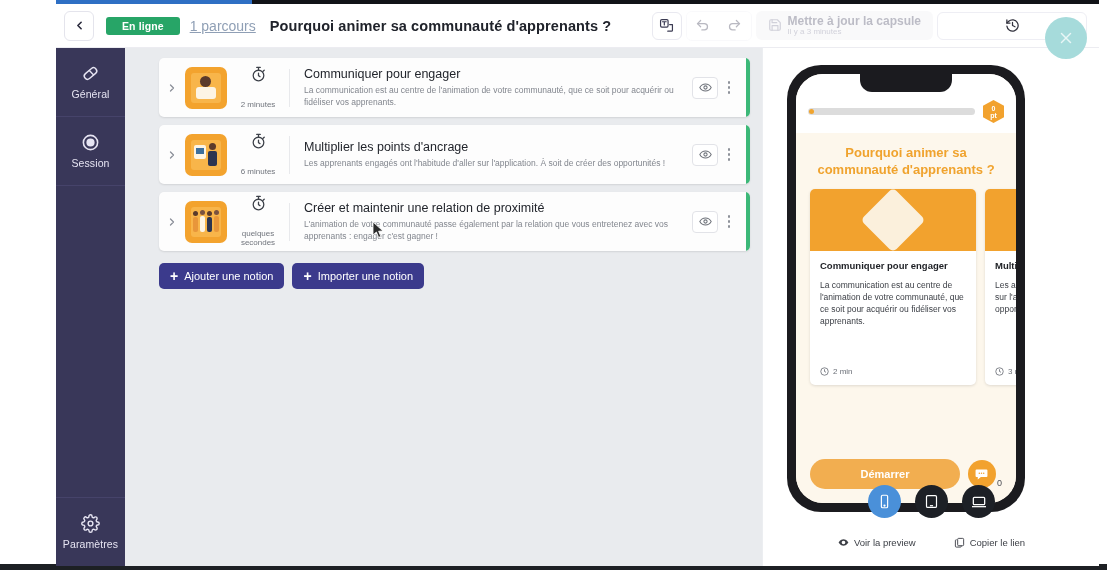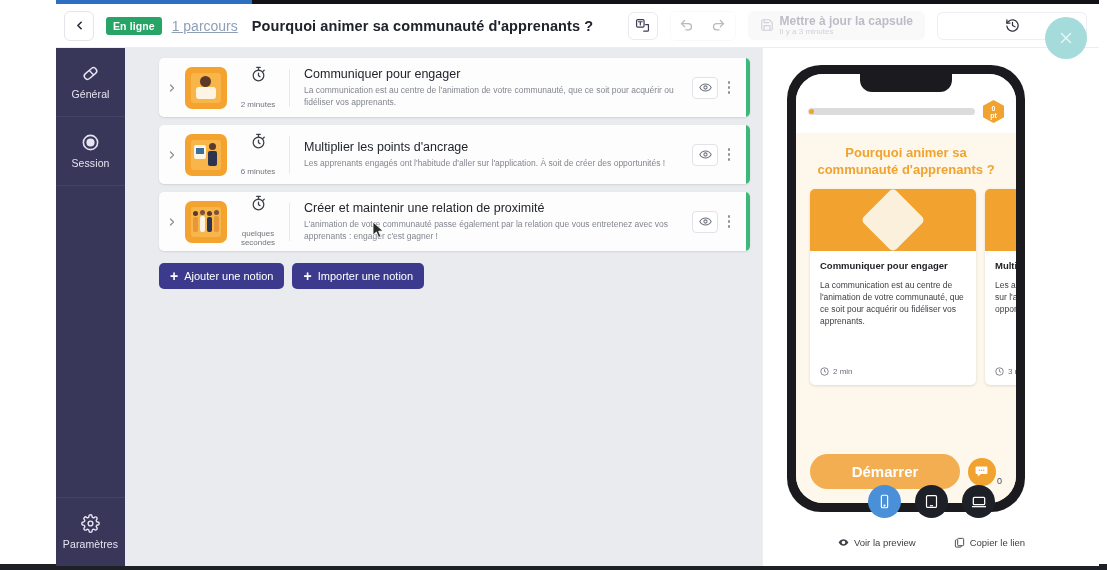--- a/index.html
+++ b/index.html
@@ -29,33 +29,33 @@
     border-bottom:1px solid #ececf1;
   }
   .back-btn {
     width:30px; height:30px; margin-left:8px; border-radius:6px;
     border:1px solid #e4e4ec; background:#fff;
     display:flex; align-items:center; justify-content:center;
     color:#2b2b3d; cursor:pointer;
   }
   .badge-online {
     margin-left:12px; background:#27a567; color:#fff;
-    font-size:10.5px; font-weight:600; padding:3px 7px; border-radius:3px;
+    font-size:10.5px; font-weight:600; padding:3px 16px; border-radius:3px;
     letter-spacing:.1px;
   }
   .breadcrumb-link {
     margin-left:10px; font-size:14px; color:#8f9fb5;
     text-decoration:underline; filter: blur(0.6px); cursor:pointer;
   }
   .page-title {
     margin-left:14px; font-size:14.5px; color:#20232b; font-weight:600;
     letter-spacing:.1px;
   }
   .header-right {
-    margin-left:auto; display:flex; align-items:center; gap:12px; padding-right:12px;
+    margin-left:auto; display:flex; align-items:center; gap:4px; padding-right:12px;
   }
   .icon-btn {
     width:30px; height:28px; border:1px solid #e9e9f0; border-radius:6px;
     background:#fff; display:flex; align-items:center; justify-content:center;
     color:#3a3a52; cursor:pointer;
   }
   .undo-group {
     display:flex; border:1px solid #eeeef4; border-radius:6px; overflow:hidden;
     opacity:.35;
   }
@@ -189,21 +189,21 @@
   .pcard-title { font-size:9.5px; font-weight:700; color:#1d1f24; line-height:1.28; margin-bottom:7px; }
   .pcard-desc { font-size:8.5px; color:#3d4047; line-height:1.42; }
   .pcard-foot { padding:0 10px 9px; display:flex; align-items:center; gap:4px; color:#6b6f77; font-size:8px; }
   .phone-bottom {
     position:absolute; left:0; bottom:0; width:100%;
     padding:10px 14px 14px; display:flex; align-items:center; gap:8px;
     background:#fdf7ec;
   }
   .start-btn {
     flex:1; background:#f2ae50; color:#fff; text-align:center;
-    font-size:15px; font-weight:700; padding:9px 0; border-radius:18px; cursor:pointer;
+    font-size:11px; font-weight:700; padding:9px 0; border-radius:18px; cursor:pointer;
   }
   .chat-wrap { position:relative; display:flex; align-items:flex-end; }
   .chat-btn {
     width:28px; height:28px; border-radius:50%; background:#f2a22e;
     display:flex; align-items:center; justify-content:center; cursor:pointer;
   }
   .chat-count { font-size:9px; color:#4a4d54; margin-left:1px; }
 
   .device-row { position:absolute; left:0; bottom:48px; width:337px; display:flex; justify-content:center; gap:14px; }
   .dev {

